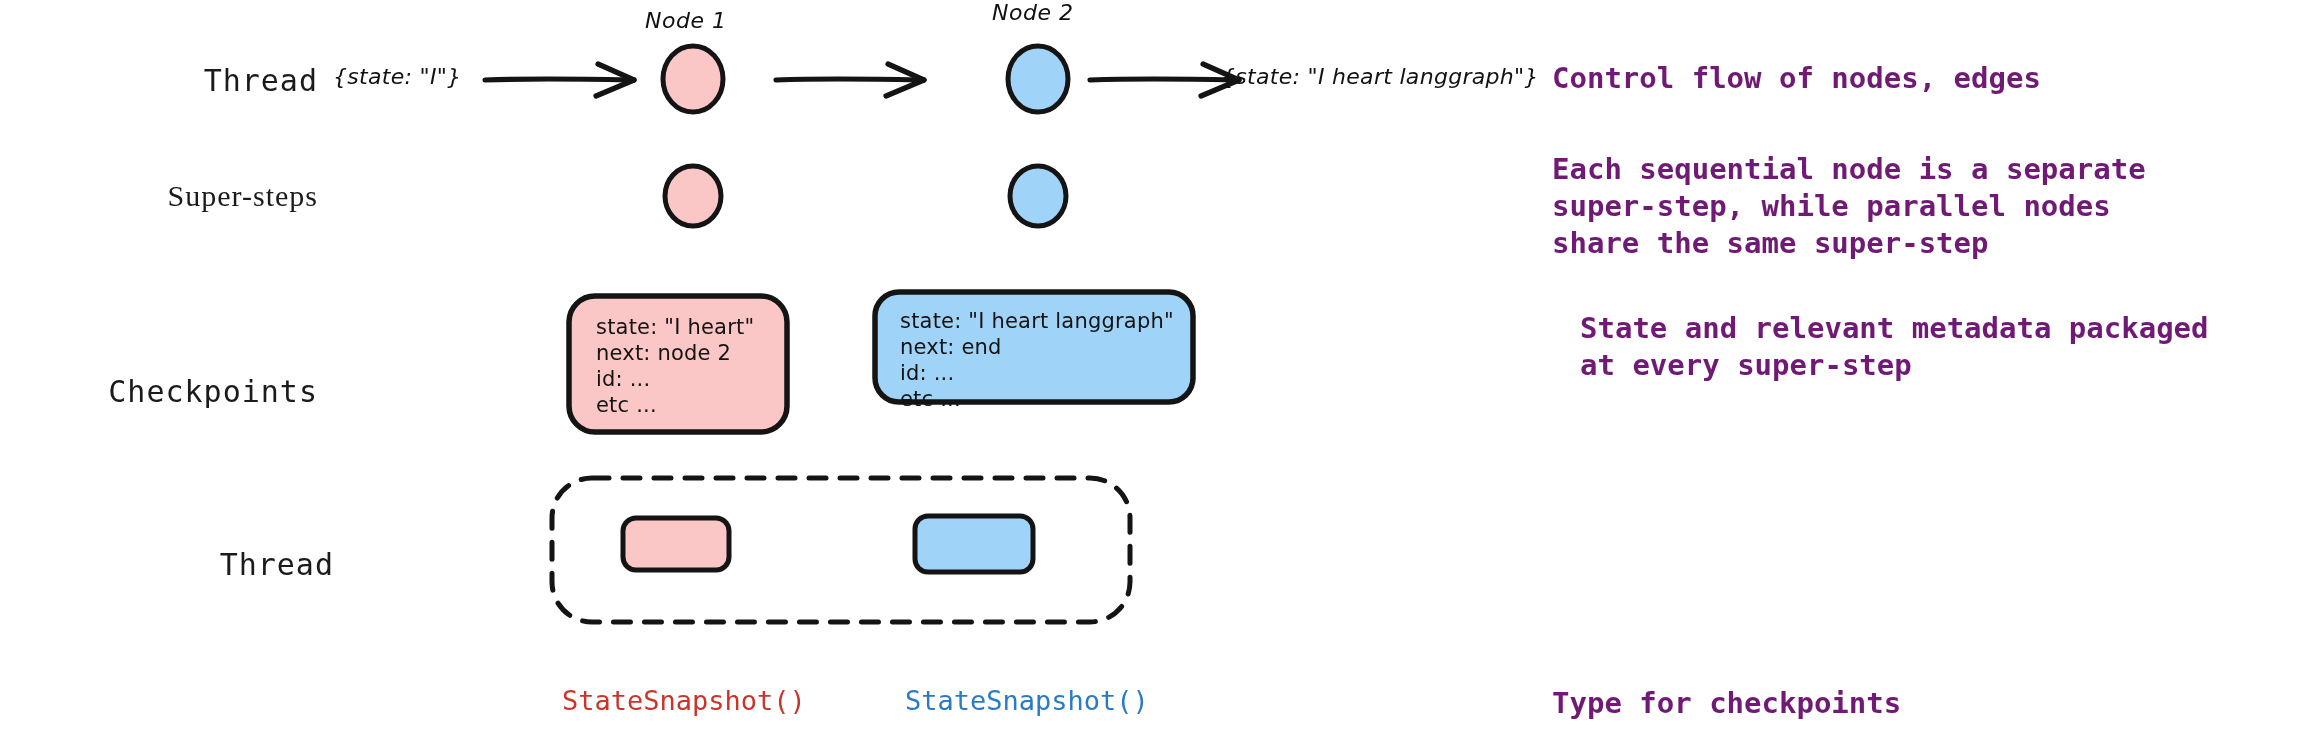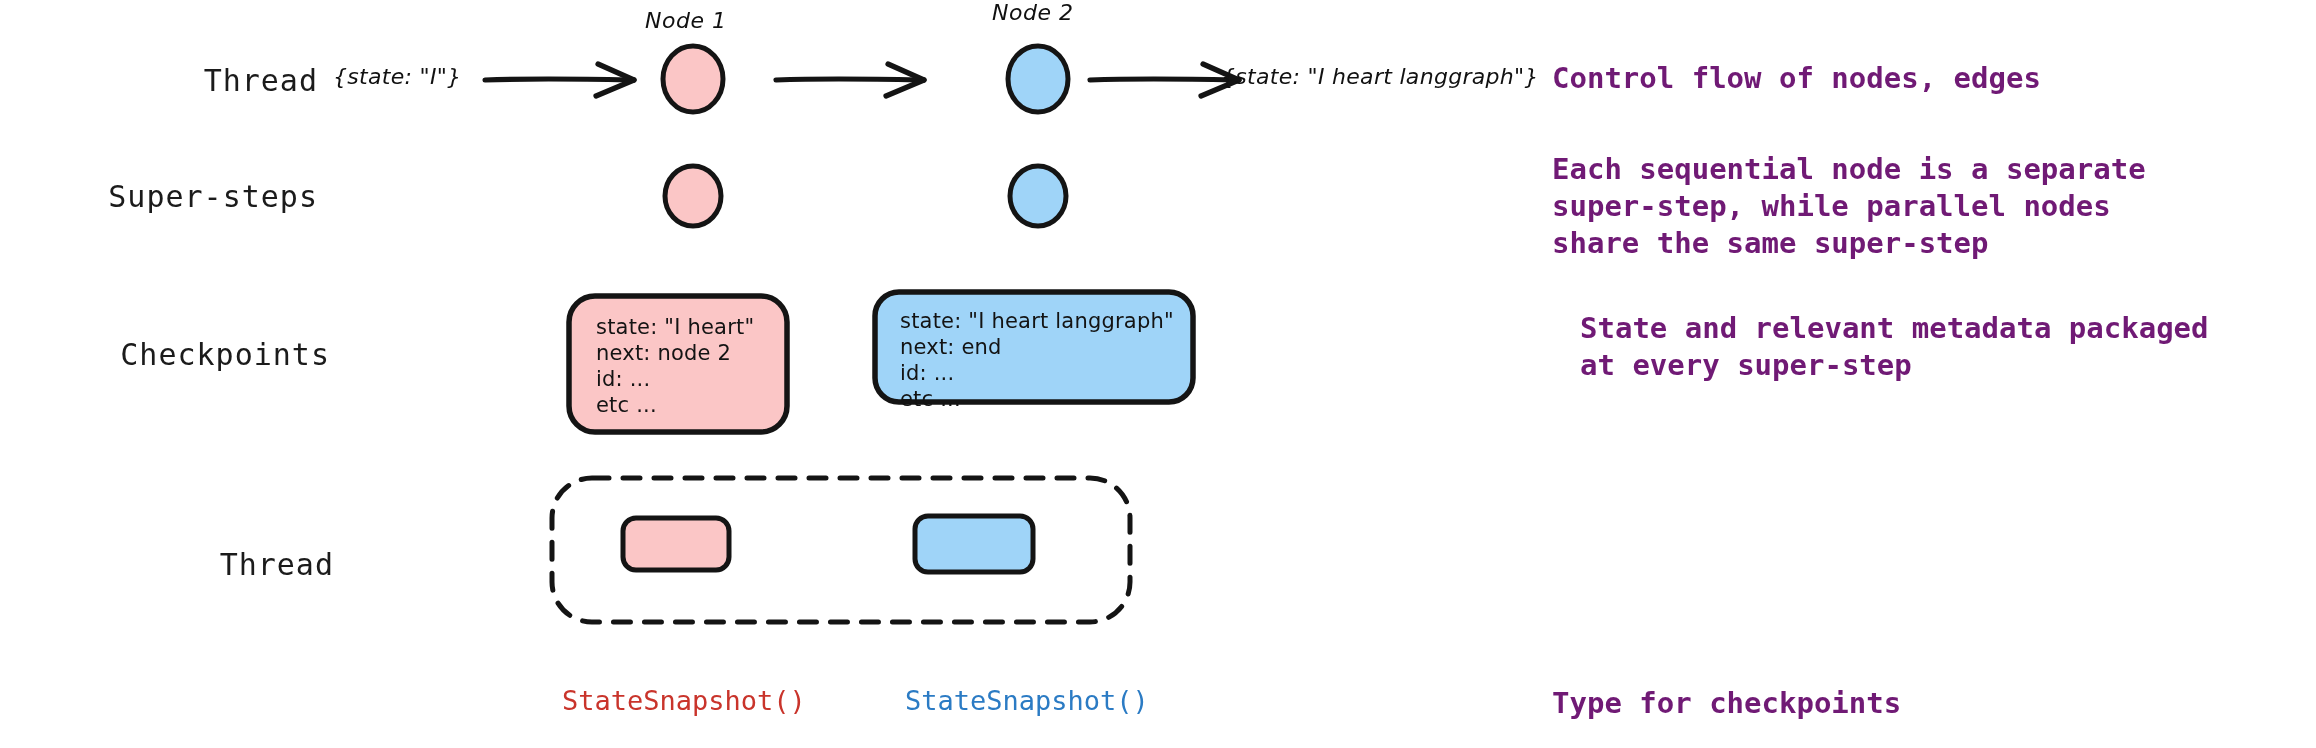--- a/index.html
+++ b/index.html
@@ -18,22 +18,22 @@
     font-size:30px;
     font-weight:400;
     letter-spacing:1px;
     color:#1b1b1b;
     text-align:right;
     white-space:nowrap;
     transform:translateY(-50%);
     right:2316px; 
   }
   .lbl-graph      {left:0;width:318px;top:80px;}
-  .lbl-super      {left:0;width:318px;top:196px;}
-  .lbl-check      {left:0;width:318px;top:354px;padding-left:12px;}
+  .lbl-super      {left:0;width:318px;top:196px;font-family:Liberation Serif, serif;}
+  .lbl-check      {left:0;width:318px;top:391px;}
   .lbl-thread     {left:0;width:318px;top:564px;margin-left:16px;}
   .lbl-snapshot   {left:0;width:318px;top:700px;}
 
   
   .desc{
     position:absolute;
     left:1552px;
     font-family:"DejaVu Sans Mono","Liberation Mono",monospace;
     font-size:29px;
     line-height:37px;

